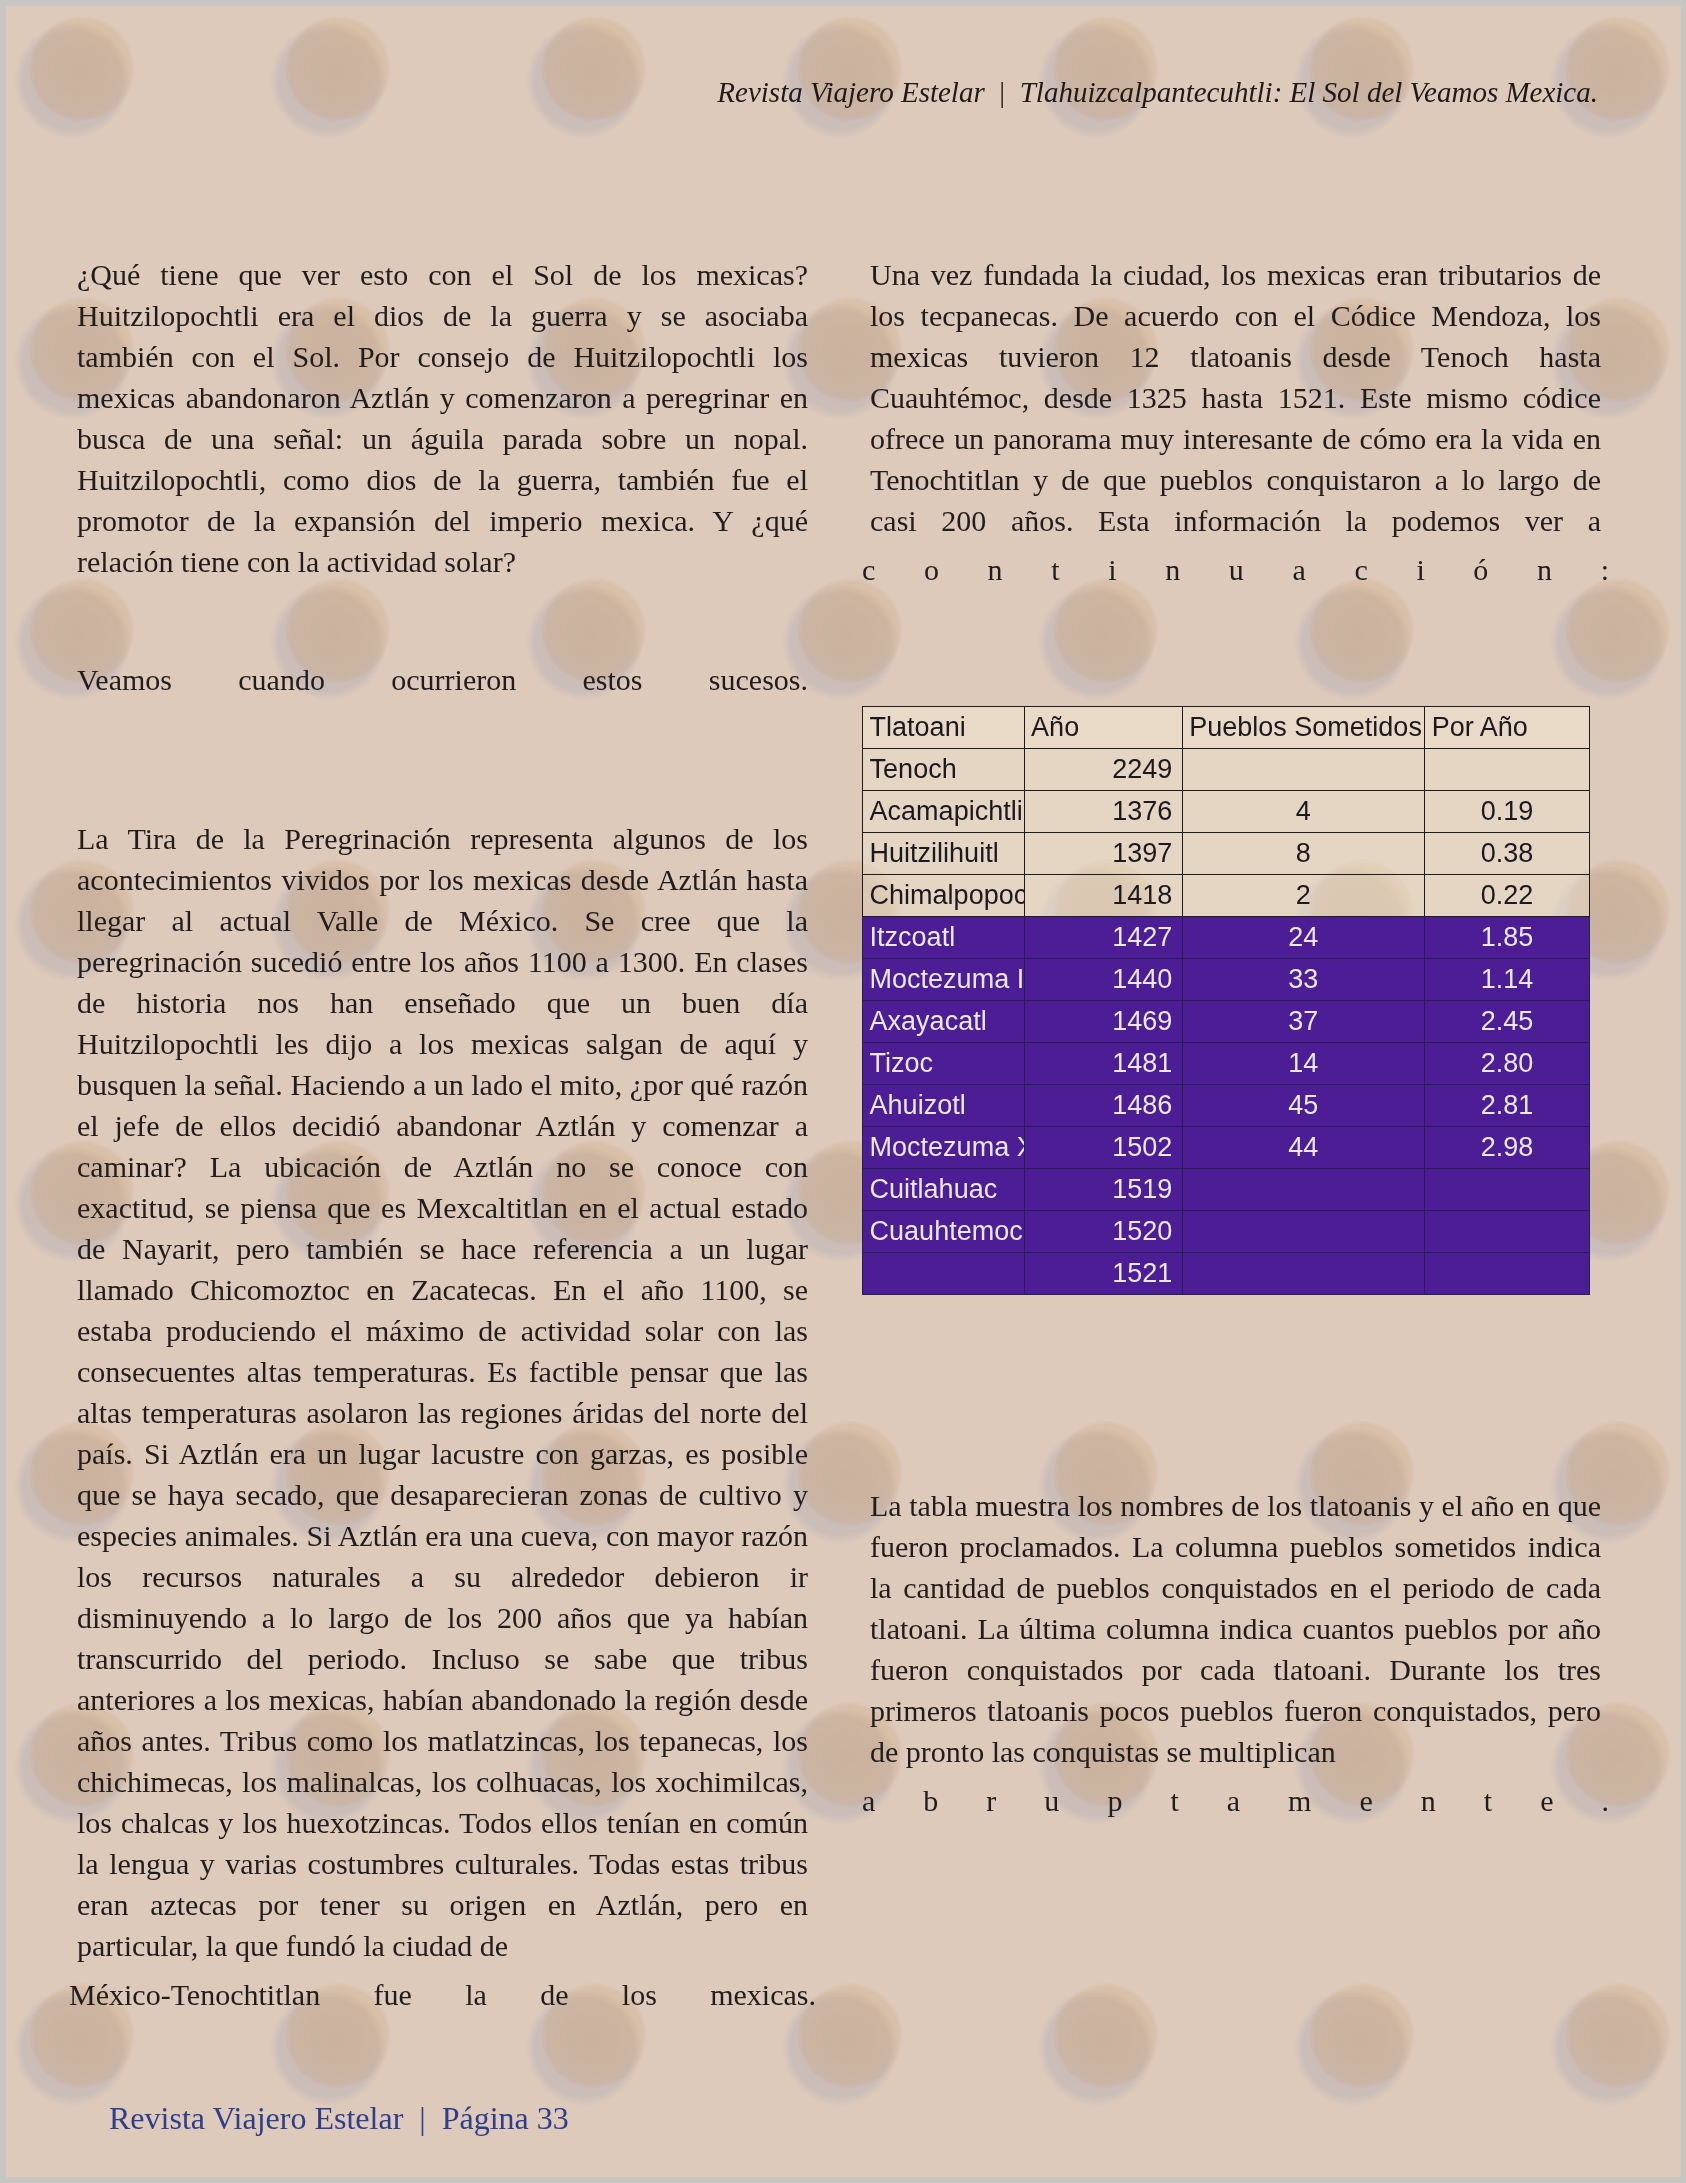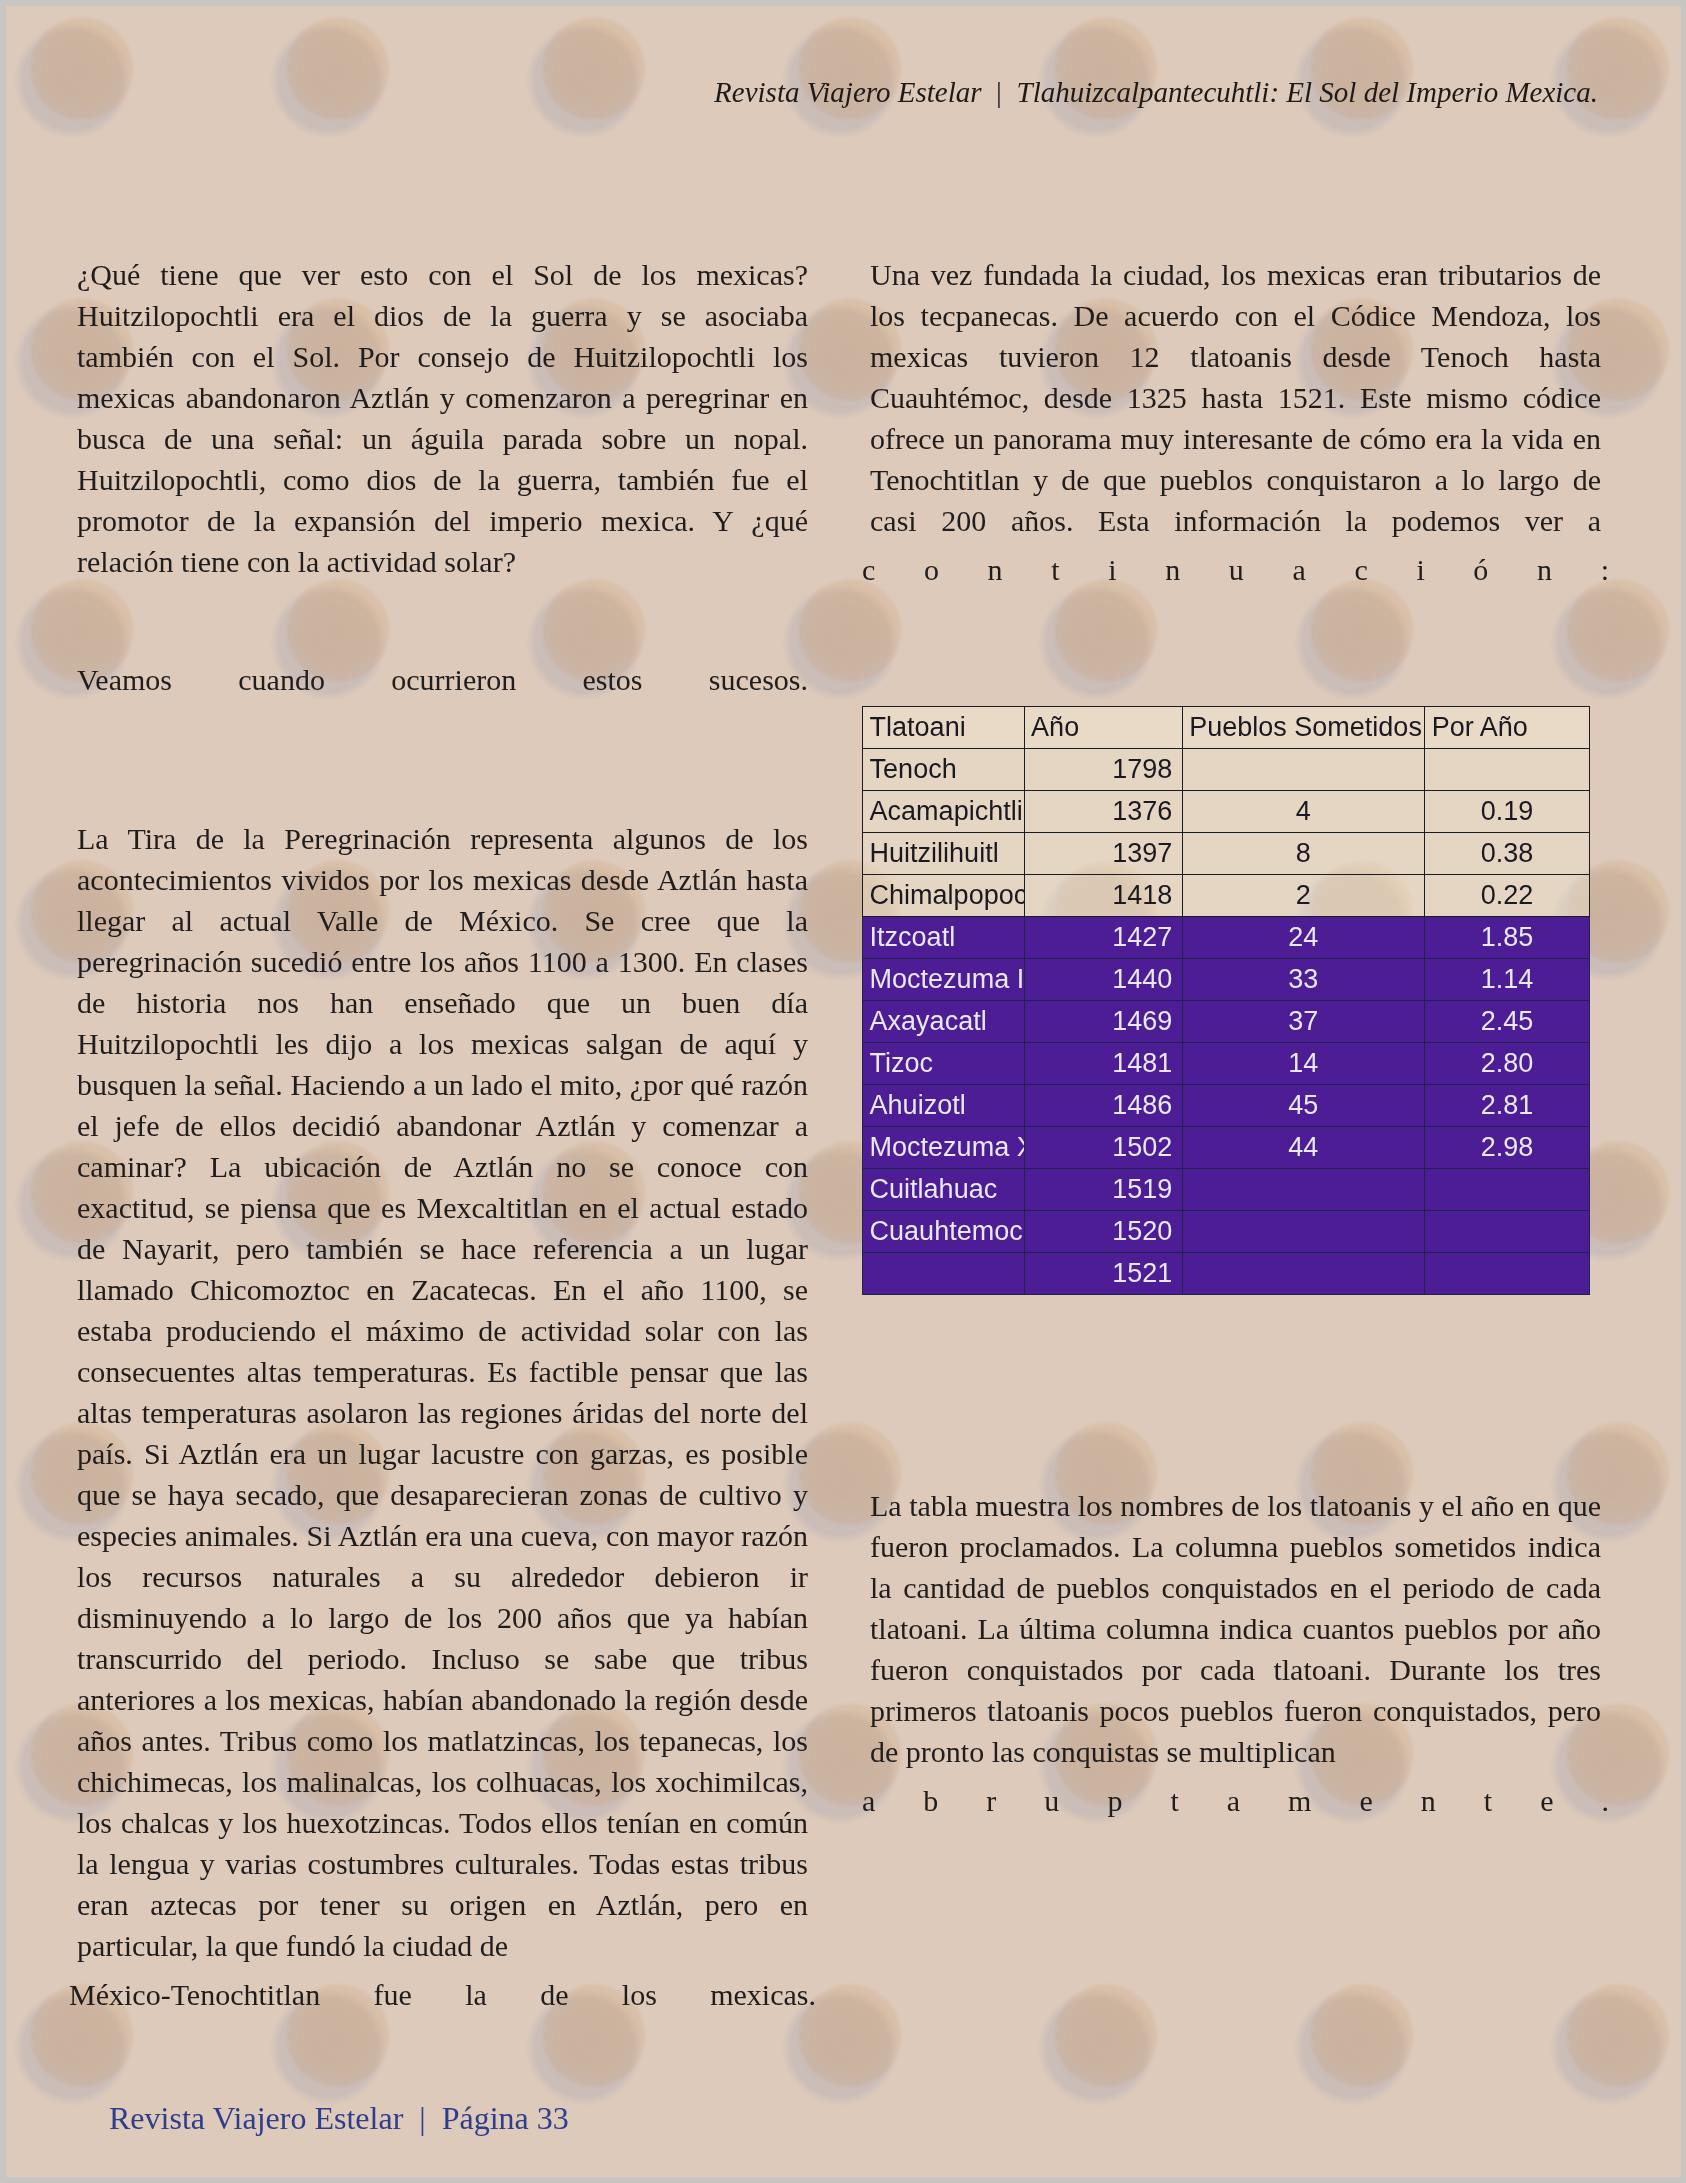--- a/index.html
+++ b/index.html
@@ -121,21 +121,21 @@
 </style>
 </head>
 <body>
 
 <div class="page">
   <div class="moon-pattern"></div>
 
   <div class="content">
 
     <header class="page-header">
-      <span>Revista Viajero Estelar</span><span class="sep">|</span><span>Tlahuizcalpantecuhtli: El Sol del Imperio Mexica.</span>
+      <span>Revista Viajero Estelar</span><span class="sep">|</span><span>Tlahuizcalpantecuhtli: El Sol del Veamos Mexica.</span>
     </header>
 
     <main class="columns">
 
       <section class="col">
         <p class="after-p1">¿Qué tiene que ver esto con el Sol de los mexicas? Huitzilopochtli era el dios de la guerra y se asociaba también con el Sol. Por consejo de Huitzilopochtli los mexicas abandonaron Aztlán y comenzaron a peregrinar en busca de una señal: un águila parada sobre un nopal. Huitzilopochtli, como dios de la guerra, también fue el promotor de la expansión del imperio mexica. Y ¿qué relación tiene con la actividad solar?</p>
         <p class="stretch after-p2">Veamos cuando ocurrieron estos sucesos.</p>
         <p>La Tira de la Peregrinación representa algunos de los acontecimientos vividos por los mexicas desde Aztlán hasta llegar al actual Valle de México. Se cree que la peregrinación sucedió entre los años 1100 a 1300. En clases de historia nos han enseñado que un buen día Huitzilopochtli les dijo a los mexicas salgan de aquí y busquen la señal. Haciendo a un lado el mito, ¿por qué razón el jefe de ellos decidió abandonar Aztlán y comenzar a caminar? La ubicación de Aztlán no se conoce con exactitud, se piensa que es Mexcaltitlan en el actual estado de Nayarit, pero también se hace referencia a un lugar llamado Chicomoztoc en Zacatecas. En el año 1100, se estaba produciendo el máximo de actividad solar con las consecuentes altas temperaturas. Es factible pensar que las altas temperaturas asolaron las regiones áridas del norte del país. Si Aztlán era un lugar lacustre con garzas, es posible que se haya secado, que desaparecieran zonas de cultivo y especies animales. Si Aztlán era una cueva, con mayor razón los recursos naturales a su alrededor debieron ir disminuyendo a lo largo de los 200 años que ya habían transcurrido del periodo. Incluso se sabe que tribus anteriores a los mexicas, habían abandonado la región desde años antes. Tribus como los matlatzincas, los tepanecas, los chichimecas, los malinalcas, los colhuacas, los xochimilcas, los chalcas y los huexotzincas. Todos ellos tenían en común la lengua y varias costumbres culturales. Todas estas tribus eran aztecas por tener su origen en Aztlán, pero en particular, la que fundó la ciudad de</p>
         <div class="lastline">México-Tenochtitlan fue la de los mexicas.</div>
       </section>
@@ -149,21 +149,21 @@
             <tr>
                 <th class="c0">Tlatoani</th>
                 <th class="c1">Año</th>
                 <th class="c2">Pueblos Sometidos</th>
                 <th class="c3">Por Año</th>
               </tr>
           </thead>
           <tbody>
               <tr>
                 <td class="c0">Tenoch</td>
-                <td class="c1">1798</td>
+                <td class="c1">2249</td>
                 <td class="c2"></td>
                 <td class="c3"></td>
               </tr>
               <tr>
                 <td class="c0">Acamapichtli</td>
                 <td class="c1">1376</td>
                 <td class="c2">4</td>
                 <td class="c3">0.19</td>
               </tr>
               <tr>

